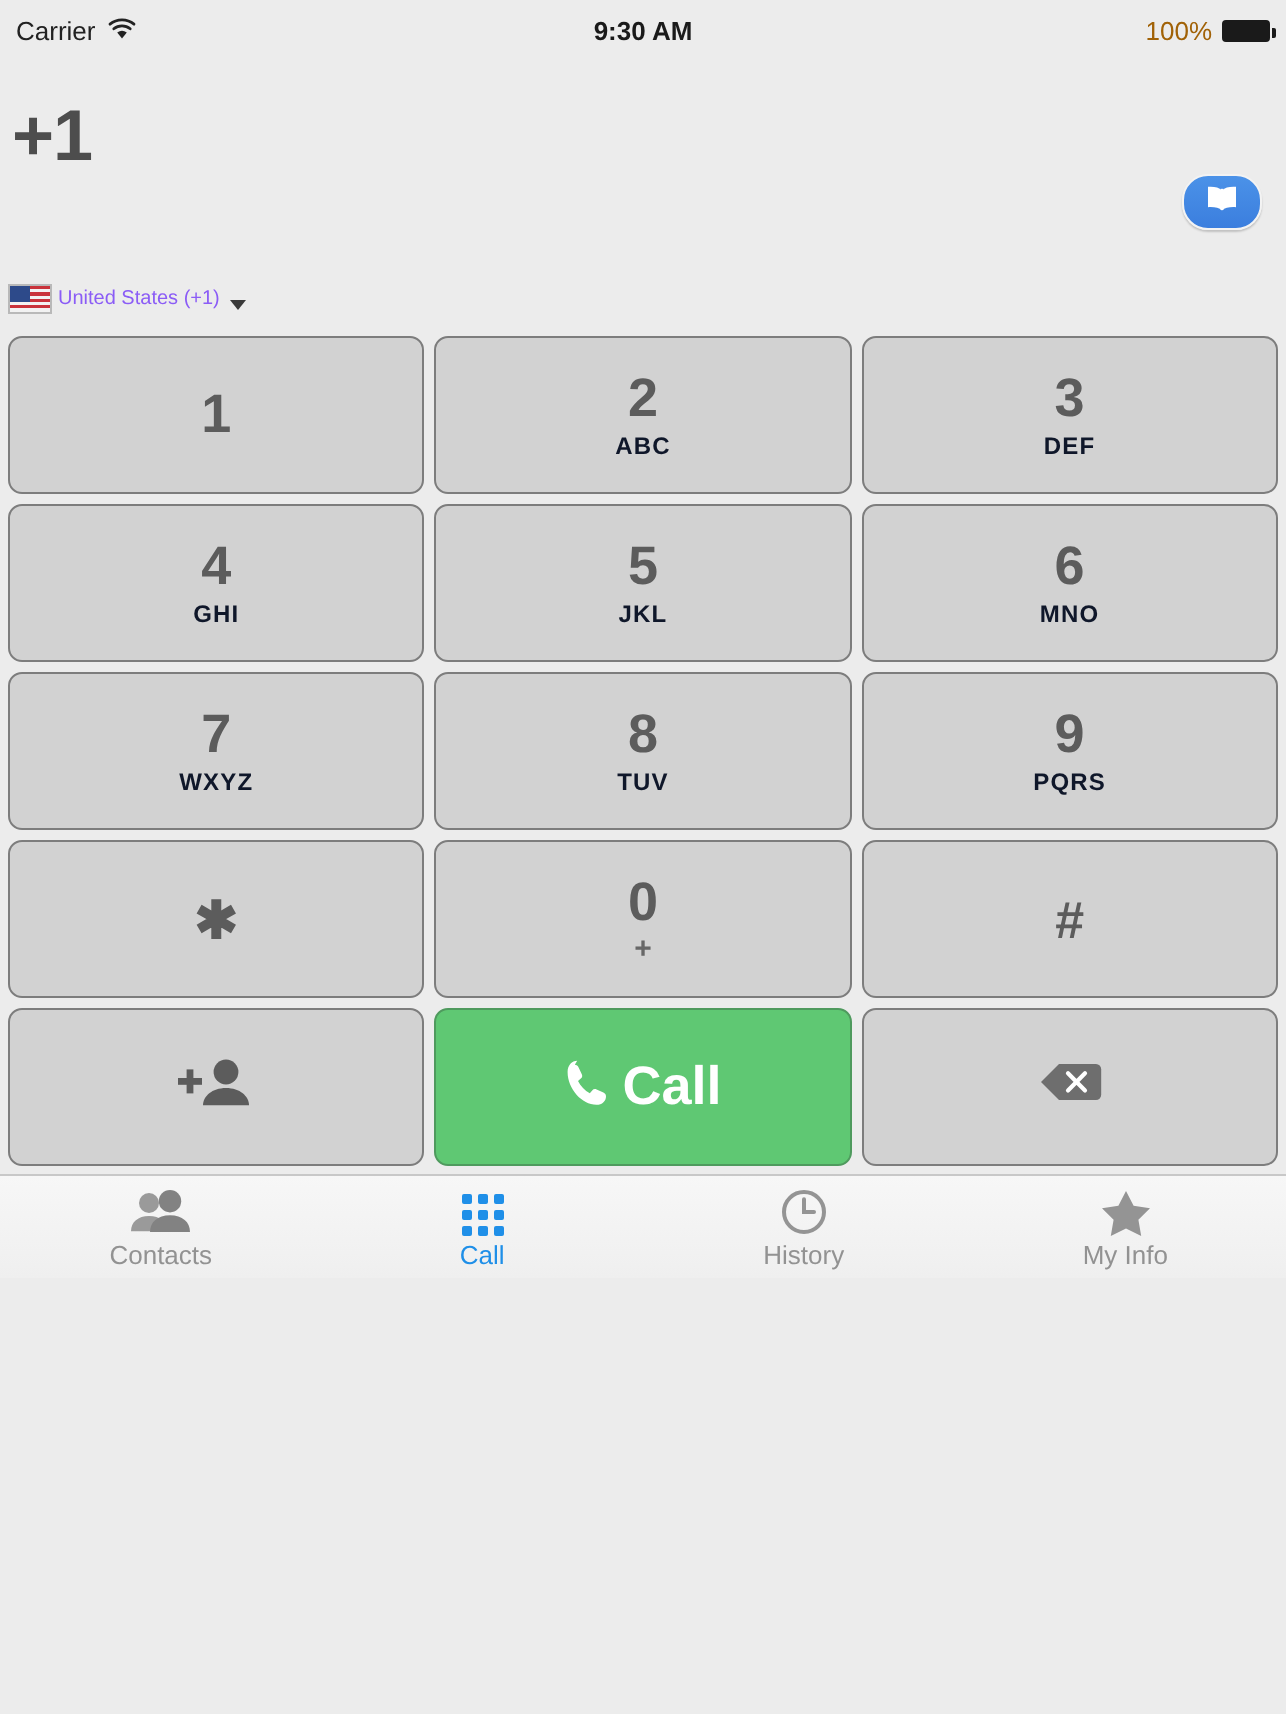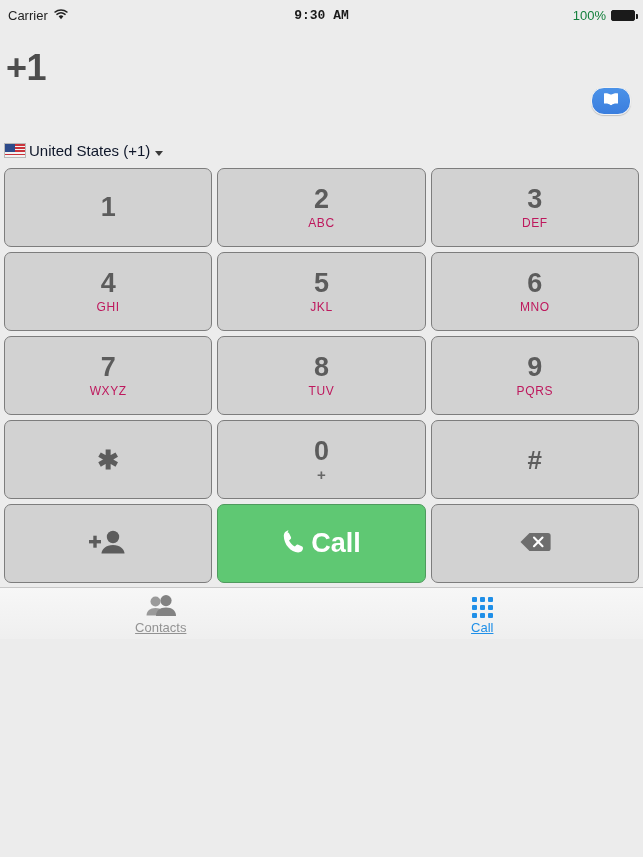--- a/index.html
+++ b/index.html
@@ -30,26 +30,25 @@
     font-size: 13px;
     color: #222;
     position: relative;
   }
   .sb-left { display: flex; align-items: center; gap: 6px; }
   .sb-center {
     position: absolute; left: 0; right: 0;
     text-align: center;
     font-size: 13px; font-weight: bold; color: #1a1a1a;
     pointer-events: none;
-    font-family: Liberation Mono, monospace;
   }
   .sb-right {
     margin-left: auto;
     display: flex; align-items: center; gap: 5px;
-    font-size: 13px; color: #15803d;
+    font-size: 13px; color: #a16207;
     z-index: 2;
   }
   .batt {
     width: 24px; height: 11px;
     border: 1px solid #1a1a1a;
     border-radius: 2px;
     position: relative;
     background: #1a1a1a;
   }
   .batt::after {
@@ -108,22 +107,22 @@
       );
     border: 1px solid #b9b9b9;
   }
   .flag::before {
     content: "";
     position: absolute; left: 0; top: 0;
     width: 10px; height: 8px;
     background: #2d4a8a;
   }
   .country-name {
-    font-size: 15px;
-    color: #0f172a;
+    font-size: 10px;
+    color: #8b5cf6;
     margin-left: 2px;
   }
   .caret {
     width: 0; height: 0;
     border-left: 4px solid transparent;
     border-right: 4px solid transparent;
     border-top: 5px solid #3a3a3a;
     margin-left: 4px;
     margin-top: 5px;
   }
@@ -150,22 +149,22 @@
     user-select: none;
   }
   .key .digit {
     font-size: 27px;
     font-weight: bold;
     color: #5c5c5c;
     line-height: 1;
   }
   .key .letters {
     font-size: 12px;
-    font-weight: normal;
-    color: #be185d;
+    font-weight: bold;
+    color: #0f172a;
     letter-spacing: 0.6px;
     margin-top: 4px;
     line-height: 1;
   }
   .key.sym .digit { font-size: 26px; }
   .key .sub-plus {
     font-size: 15px;
     font-weight: bold;
     color: #676767;
     margin-top: 2px;
@@ -198,21 +197,20 @@
     flex-direction: column;
     align-items: center;
     justify-content: center;
     gap: 3px;
     cursor: pointer;
   }
   .tab .tab-label {
     font-size: 13px;
     color: #929292;
     line-height: 1;
-    text-decoration: underline;
   }
   .tab.active .tab-label { color: #1f8fe8; }
   .tab-icon {
     height: 24px;
     display: flex;
     align-items: flex-end;
     justify-content: center;
   }
   .dotgrid {
     display: grid;
@@ -378,17 +376,34 @@
             <i></i>
             <i></i>
             <i></i>
             <i></i>
             <i></i>
         </span>
       </span>
       <span class="tab-label">Call</span>
     </div>
 
-
+    <div class="tab">
+      <span class="tab-icon">
+        <svg width="26" height="24" viewBox="0 0 26 24">
+          <circle cx="13" cy="12" r="10" stroke="#949494" stroke-width="2" fill="none"></circle>
+          <path d="M13 5.6 L13 12 L18 12" stroke="#949494" stroke-width="2" fill="none" stroke-linecap="round"></path>
+        </svg>
+      </span>
+      <span class="tab-label">History</span>
+    </div>
+
+    <div class="tab">
+      <span class="tab-icon">
+        <svg width="28" height="24" viewBox="0 0 28 24">
+          <path d="M14 1.5 L17.8 8.9 L26 10.1 L20.2 15.9 L21.6 24 L14 20.2 L6.4 24 L7.8 15.9 L2 10.1 L10.2 8.9 Z" fill="#949494"></path>
+        </svg>
+      </span>
+      <span class="tab-label">My Info</span>
+    </div>
 
   </div>
 
 </div>
 
 </body></html>

